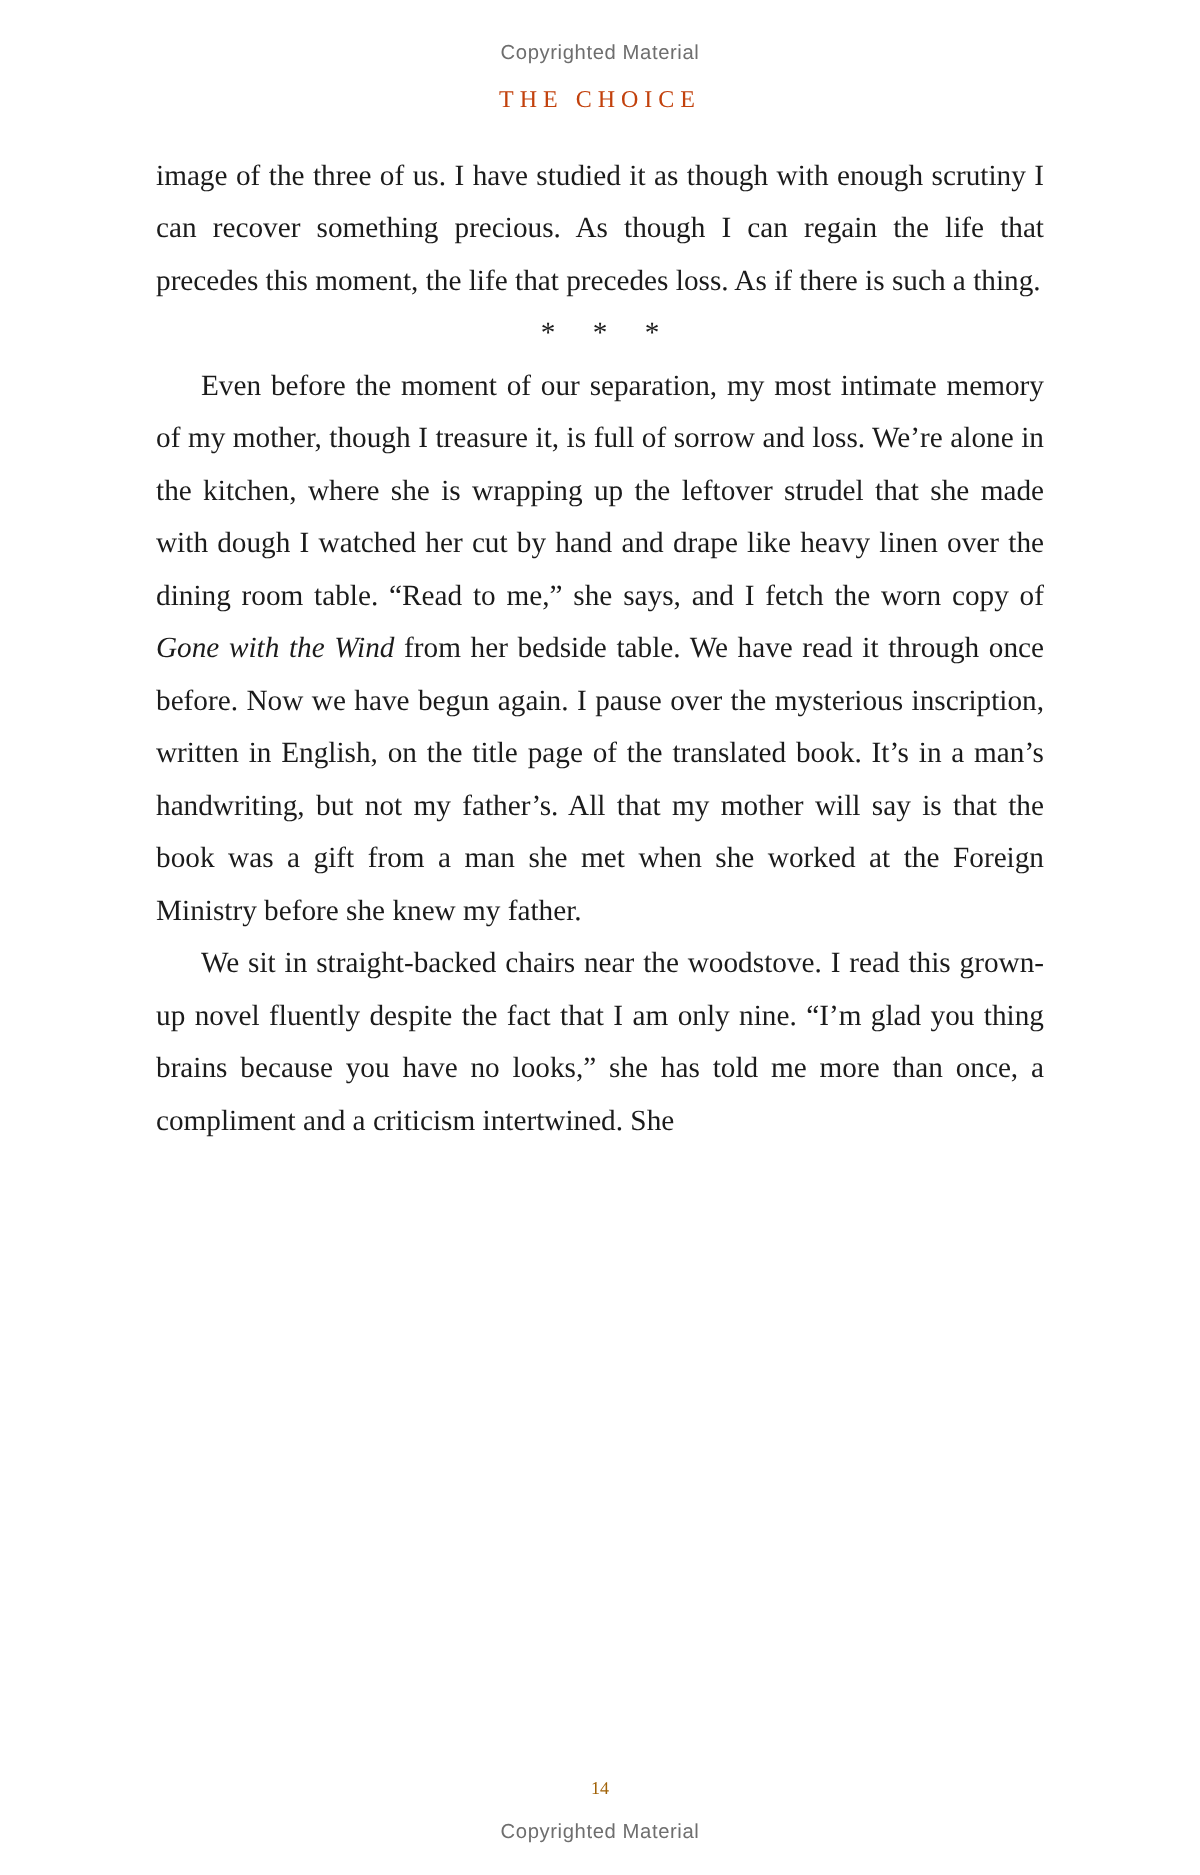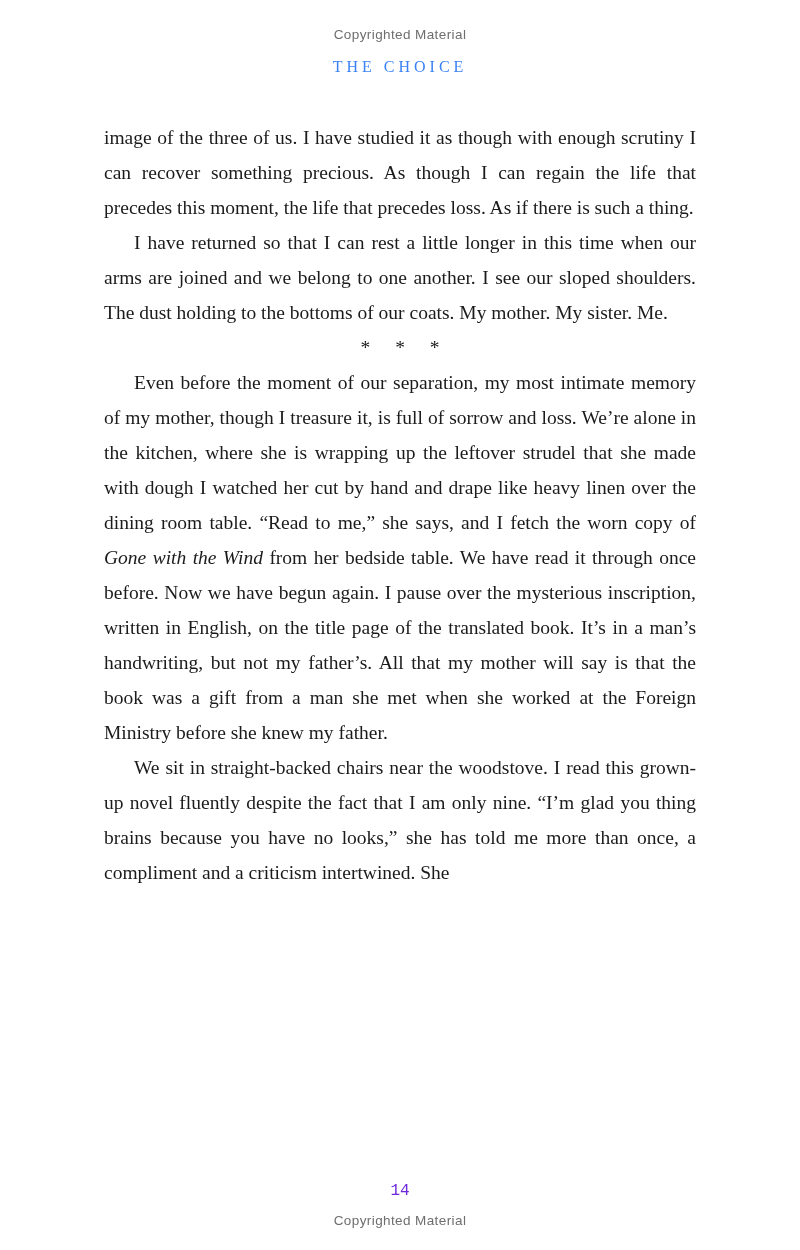--- a/index.html
+++ b/index.html
@@ -23,26 +23,26 @@
     font-family: "Liberation Sans", sans-serif;
     font-size: 13.5px;
     letter-spacing: 0.4px;
     color: #6e6e6e;
   }
   .running-header {
     margin-top: 16px;
     text-align: center;
     font-size: 16px;
     letter-spacing: 4px;
-    color: #3b82f6;
+    color: #c2410c;
     font-weight: normal;
   }
   .body-text {
     width: 592px;
-    margin: 44px auto 0 auto;
+    margin: 24px auto 0 auto;
     font-size: 19.5px;
     line-height: 35px;
     text-align: justify;
     hyphens: none;
   }
   .body-text p {
     margin: 0;
     padding: 0;
   }
   p.indent {
@@ -59,23 +59,23 @@
     color: #1b1b1b;
   }
   .footer {
     position: absolute;
     left: 0;
     right: 0;
     bottom: 22px;
     text-align: center;
   }
   .page-number {
-    font-size: 16px;
-    color: #6d28d9;
-    font-family: Liberation Mono, monospace;
+    font-size: 12px;
+    color: #a16207;
+    font-family: Liberation Serif, serif;
   }
   .bottom-notice {
     margin-top: 13px;
     font-family: "Liberation Sans", sans-serif;
     font-size: 13.5px;
     letter-spacing: 0.4px;
     color: #6e6e6e;
   }
   em.book-title {
   }
@@ -86,21 +86,20 @@
 <div class="page">
 
   <div class="top-notice">Copyrighted Material</div>
 
   <div class="running-header">THE CHOICE</div>
 
   <div class="body-text">
 
     <p class="noindent">image of the three of us. I have studied it as though with enough scrutiny I can recover something precious. As though I can regain the life that precedes this moment, the life that precedes loss. As if there is such a thing.</p>
 
-    <p class="indent">I have returned so that I can rest a little longer in this time when our arms are joined and we belong to one another. I see our sloped shoulders. The dust holding to the bottoms of our coats. My mother. My sister. Me.</p>
 
     <div class="section-break">* * *</div>
 
 
     <p class="indent"><span>Even before the moment of our separation, my most intimate memory of my mother, though I treasure it, is full of sorrow and loss. We’re alone in the kitchen, where she is wrapping up the leftover strudel that she made with dough I watched her cut by hand and drape like heavy linen over the dining room table. “Read to me,” she says, and I fetch the worn copy of </span><em class="book-title">Gone with the Wind</em><span> from her bedside table. We have read it through once before. Now we have begun again. I pause over the mysterious inscription, written in English, on the title page of the translated book. It’s in a man’s handwriting, but not my father’s. All that my mother will say is that the book was a gift from a man she met when she worked at the Foreign Ministry before she knew my father.</span></p>
 
     <p class="indent">We sit in straight-backed chairs near the woodstove. I read this grown-up novel fluently despite the fact that I am only nine. “I’m glad you thing brains because you have no looks,” she has told me more than once, a compliment and a criticism intertwined. She</p>
 
   </div>
 

